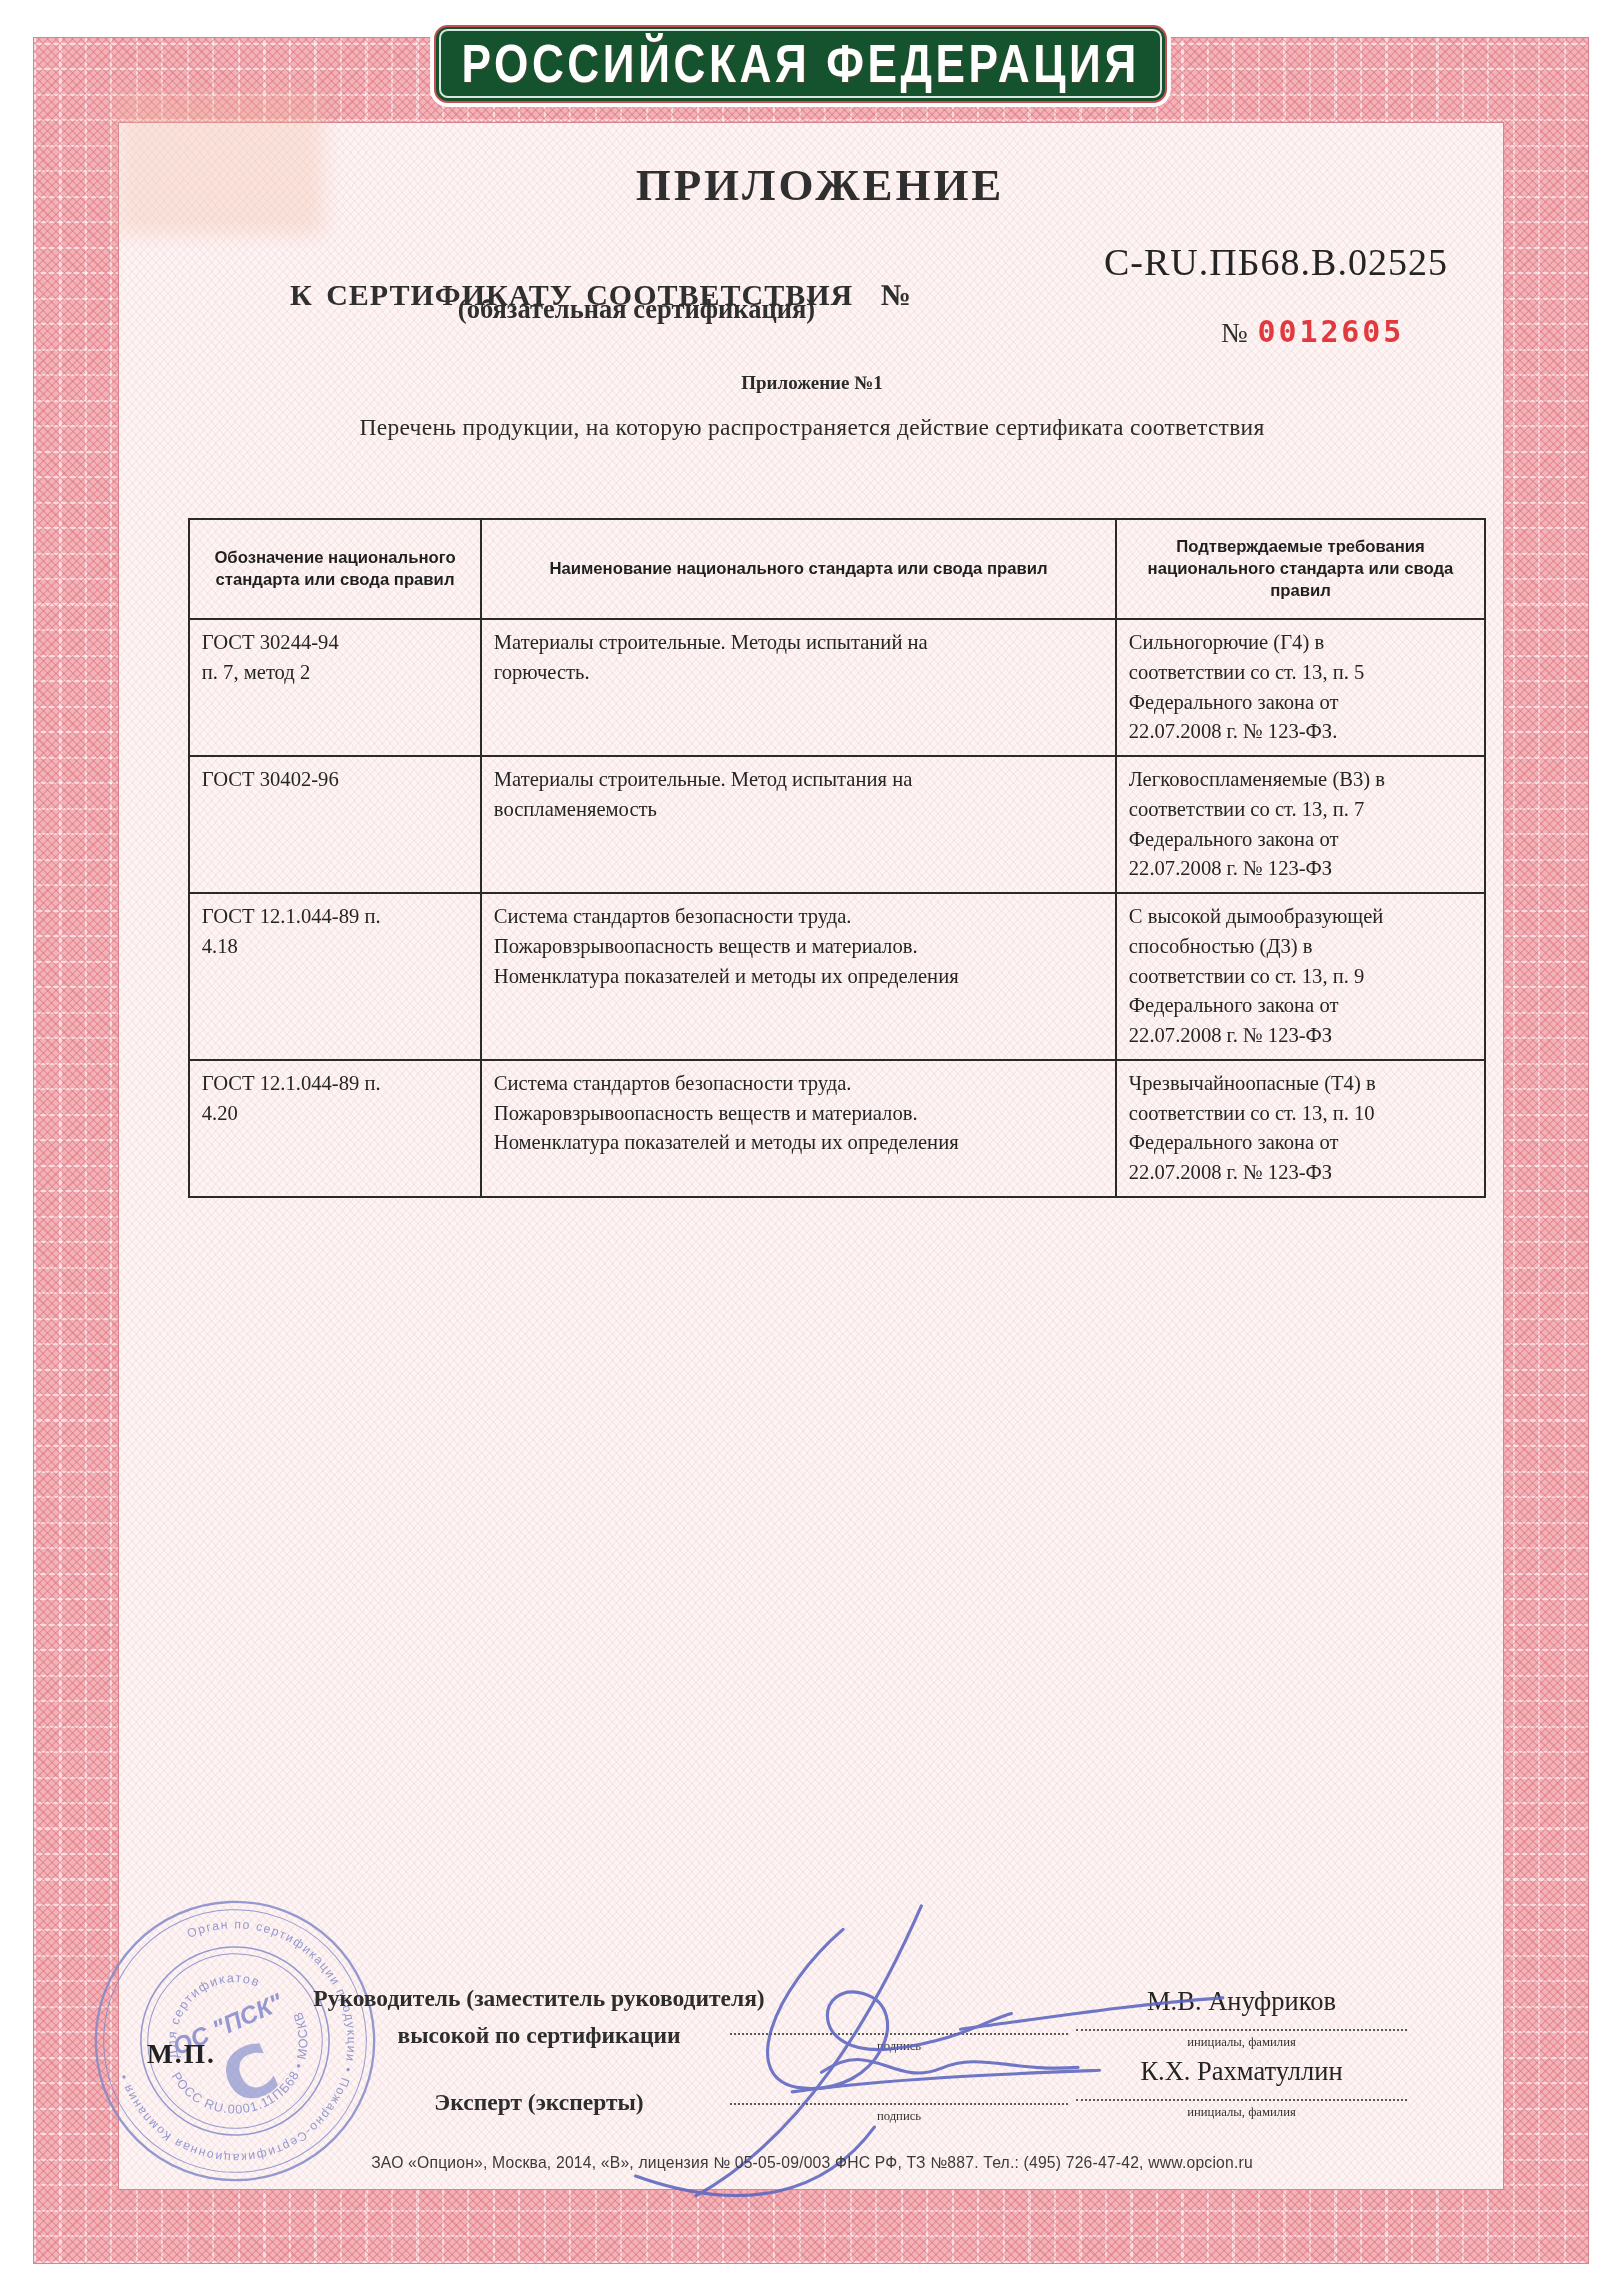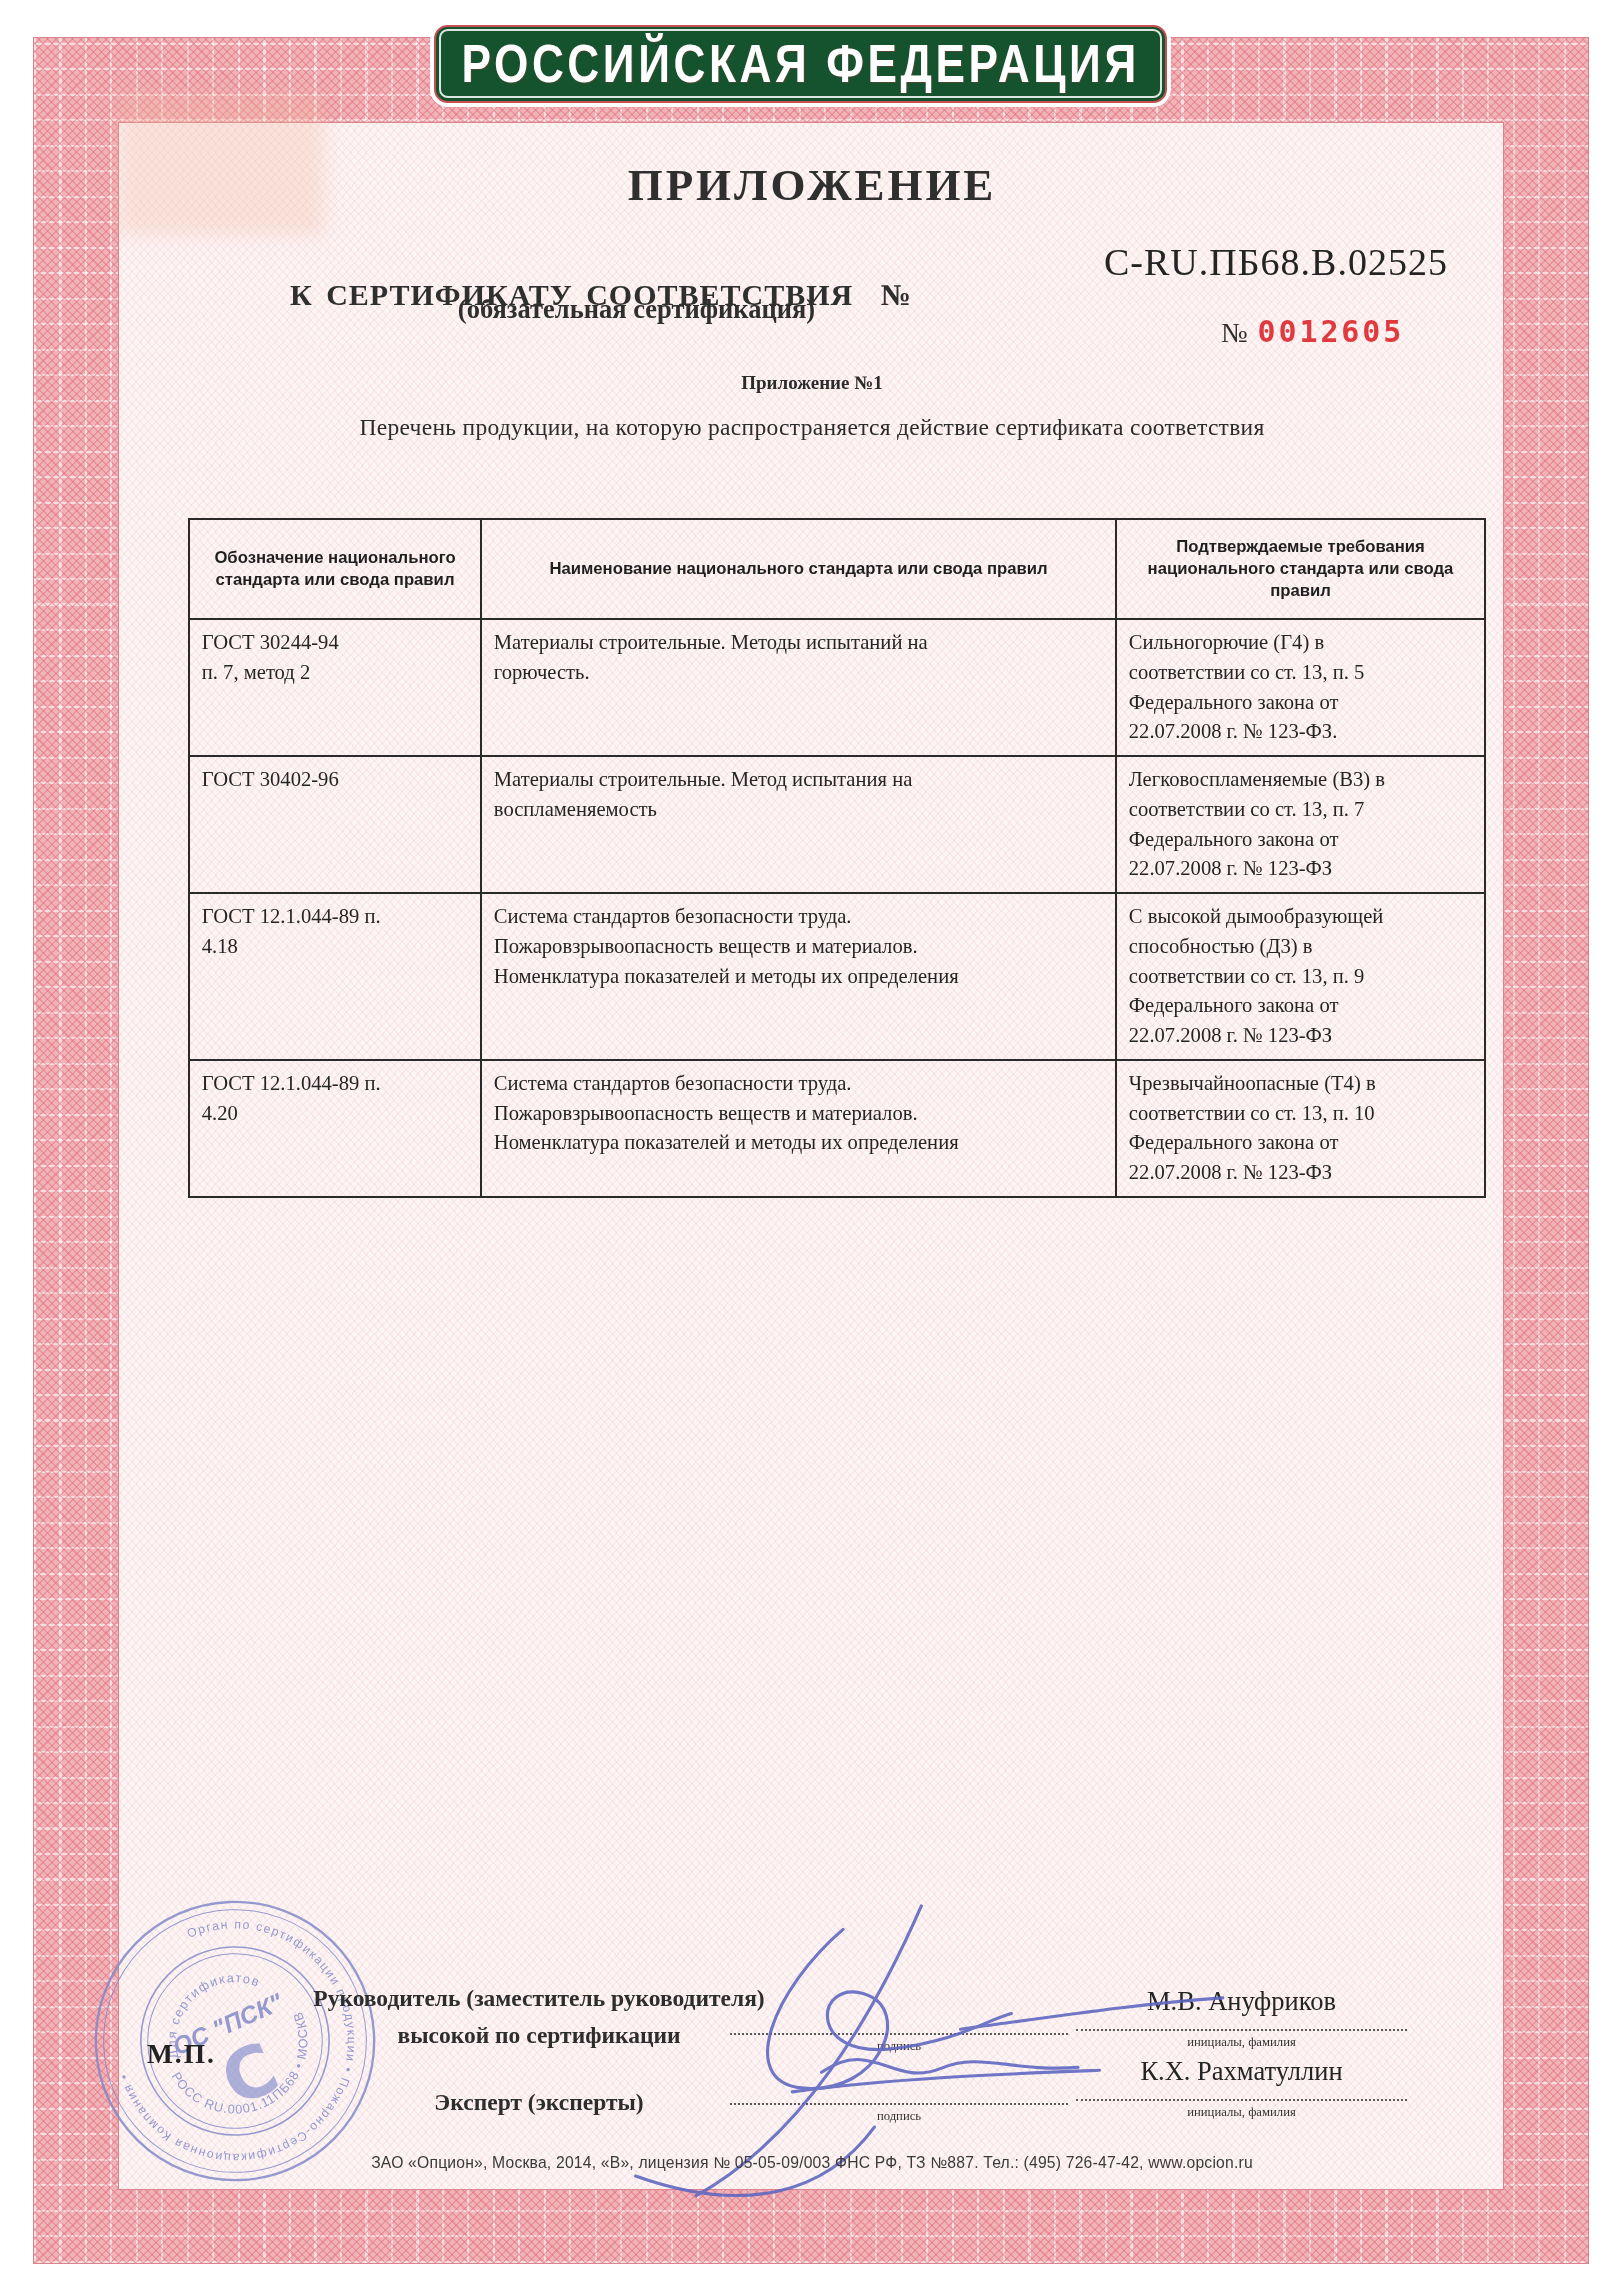--- a/index.html
+++ b/index.html
@@ -52,21 +52,21 @@
     content:"";position:absolute;inset:2.9px;border:2px solid rgba(255,255,255,.85);border-radius:8.8px;
   }
   .banner-text{
     font-family:"Liberation Sans", sans-serif;
     font-weight:bold;font-size:48px;letter-spacing:3.9px;color:#ffffff;
     transform:scale(.92,1.1);white-space:nowrap;
     text-shadow:1px 1px 0 rgba(170,55,60,.35);
   }
   
   .t-center{position:absolute;left:118px;width:1388px;text-align:center;}
-  .title-main{top:159px;font-size:45px;font-weight:bold;letter-spacing:2.9px;color:#2f2f2f;}
+  .title-main{top:159px;font-size:45px;font-weight:bold;letter-spacing:2.9px;color:#2f2f2f;padding-left:8px;}
   .title-sub{position:absolute;left:290px;top:243px;font-size:30px;font-weight:bold;letter-spacing:1px;word-spacing:4.9px;color:#2f2f2f;white-space:nowrap;margin-top:35px;}
   .num-sign{margin-left:27.4px;}
   .cert-number{position:absolute;left:1104px;top:240px;font-size:38px;letter-spacing:1px;color:#242424;}
   .cert-type{position:absolute;left:274px;top:294px;width:725px;text-align:center;font-size:26.5px;font-weight:bold;color:#2f2f2f;}
   .blank-number{position:absolute;left:1221px;top:314px;font-size:28px;color:#2e2e2e;}
   .blank-number .digits{
     font-family:"DejaVu Sans Mono", monospace;font-weight:bold;
     font-size:30px;color:#e03a3e;letter-spacing:2.9px;margin-left:9.8px;
   }
   .app-title{top:372px;font-size:19px;font-weight:bold;}

